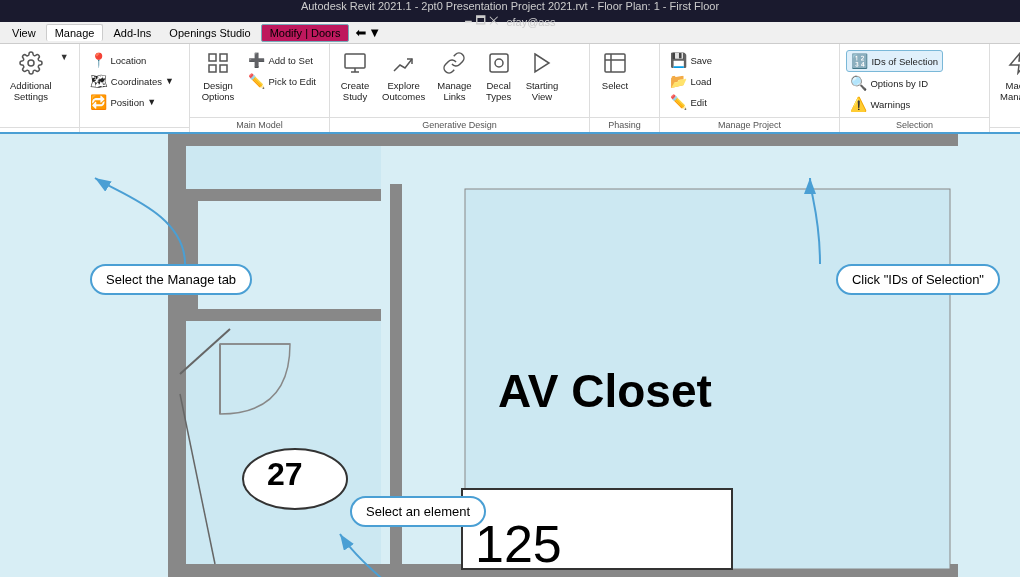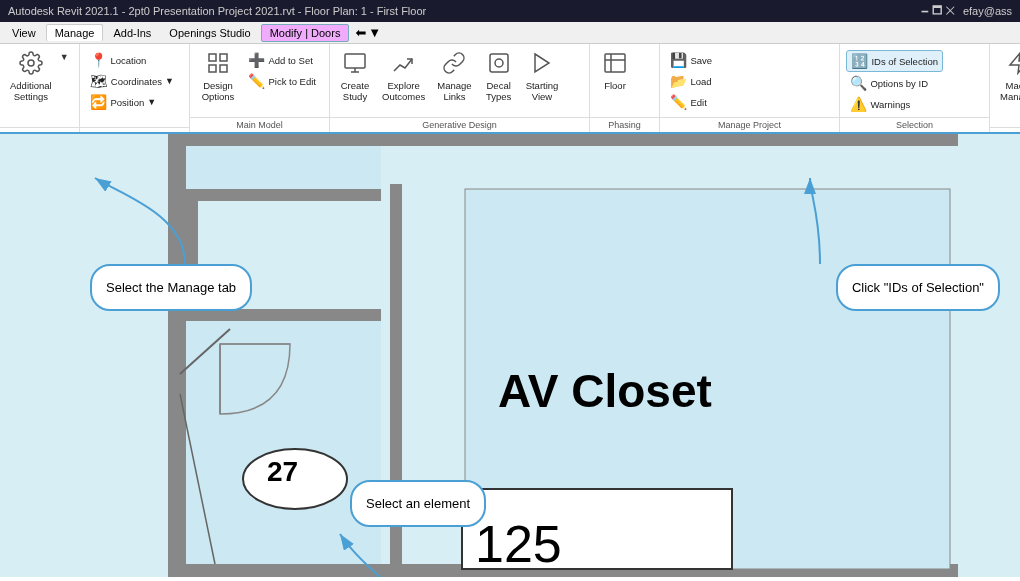--- a/index.html
+++ b/index.html
@@ -15,20 +15,21 @@
     
     .title-bar {
       background: #1a1a2e;
       color: #ccc;
       font-size: 11px;
       height: 22px;
       display: flex;
       align-items: center;
       justify-content: space-between;
       padding: 0 8px;
+      flex-direction: column;
     }
     .title-bar-right {
       display: flex;
       align-items: center;
       gap: 8px;
     }
 
     
     .menu-bar {
       background: #f0f0f0;
@@ -46,21 +47,21 @@
       border-radius: 2px;
     }
     .menu-item.active {
       background: #fff;
       border: 1px solid #ccc;
       border-bottom: none;
       color: #000;
       font-weight: 500;
     }
     .menu-item.highlighted {
-      background: #f0abfc;
+      background: #be185d;
       border: 1px solid #7ab;
     }
 
     
     .ribbon {
       background: #fff;
       border-bottom: 2px solid #4a9fd4;
       display: flex;
       align-items: stretch;
       min-height: 90px;
@@ -171,21 +172,21 @@
       flex: 1;
       overflow: hidden;
     }
 
     
     .tooltip-bubble {
       position: absolute;
       background: #fff;
       border: 2px solid #4a9fd4;
       border-radius: 20px;
-      padding: 14px 14px;
+      padding: 6px 14px;
       font-size: 13px;
       font-weight: 500;
       color: #000;
       white-space: nowrap;
       z-index: 10;
     }
 
     
     .room-label {
       position: absolute;
@@ -342,21 +343,21 @@
   <div class="ribbon-group group-phasing">
     <div class="ribbon-group-content">
       <div class="ribbon-btn">
         <div class="btn-icon">
           <svg viewBox="0 0 24 24" width="24" height="24" fill="none" stroke="#555" stroke-width="1.5">
             <rect x="2" y="3" width="20" height="18" rx="1"></rect>
             <line x1="2" y1="9" x2="22" y2="9"></line>
             <line x1="8" y1="3" x2="8" y2="21"></line>
           </svg>
         </div>
-        <span>Floor</span>
+        <span>Select</span>
       </div>
     </div>
     <div class="ribbon-group-label">Phasing</div>
   </div>
 
   <div class="ribbon-group group-manage-project">
     <div class="ribbon-group-content">
       <div class="small-btns-col">
         <div class="ribbon-btn-small">
           <span class="s-icon">💾</span>
@@ -444,21 +445,21 @@
 
     <ellipse cx="295" cy="345" rx="52" ry="30" fill="white" stroke="#333" stroke-width="2"></ellipse>
 
     <rect x="462" y="355" width="270" height="80" fill="white" stroke="#333" stroke-width="2"></rect>
   </svg>
 
   <div class="room-label" style="top: 230px; left: 498px; font-size:46px; font-weight:bold; font-family:Arial;">AV Closet</div>
 
   <div style="position:absolute; top:360px; left:475px; font-size:52px; font-weight:400; font-family:Arial;margin-top:20px;">125</div>
 
-  <div style="position:absolute; top:322px; left:267px; font-size:28px; font-weight:bold; font-family:Arial;">27</div>
+  <div style="position:absolute; top:322px; left:267px; font-size:32px; font-weight:bold; font-family:Arial;">27</div>
 
   <div class="tooltip-bubble" style="top:130px; left:90px;">
     <span>Select the Manage tab</span>
   </div>
 
   <svg style="position:absolute;top:0;left:0;width:100%;height:100%;pointer-events:none;z-index:12;">
 
     <path d="M185 130 C185 80 120 60 95 44" stroke="#4a9fd4" stroke-width="2" fill="none" marker-end="url(#arrowhead)"></path>
     <defs>
       <marker id="arrowhead" markerWidth="8" markerHeight="6" refX="8" refY="3" orient="auto">

